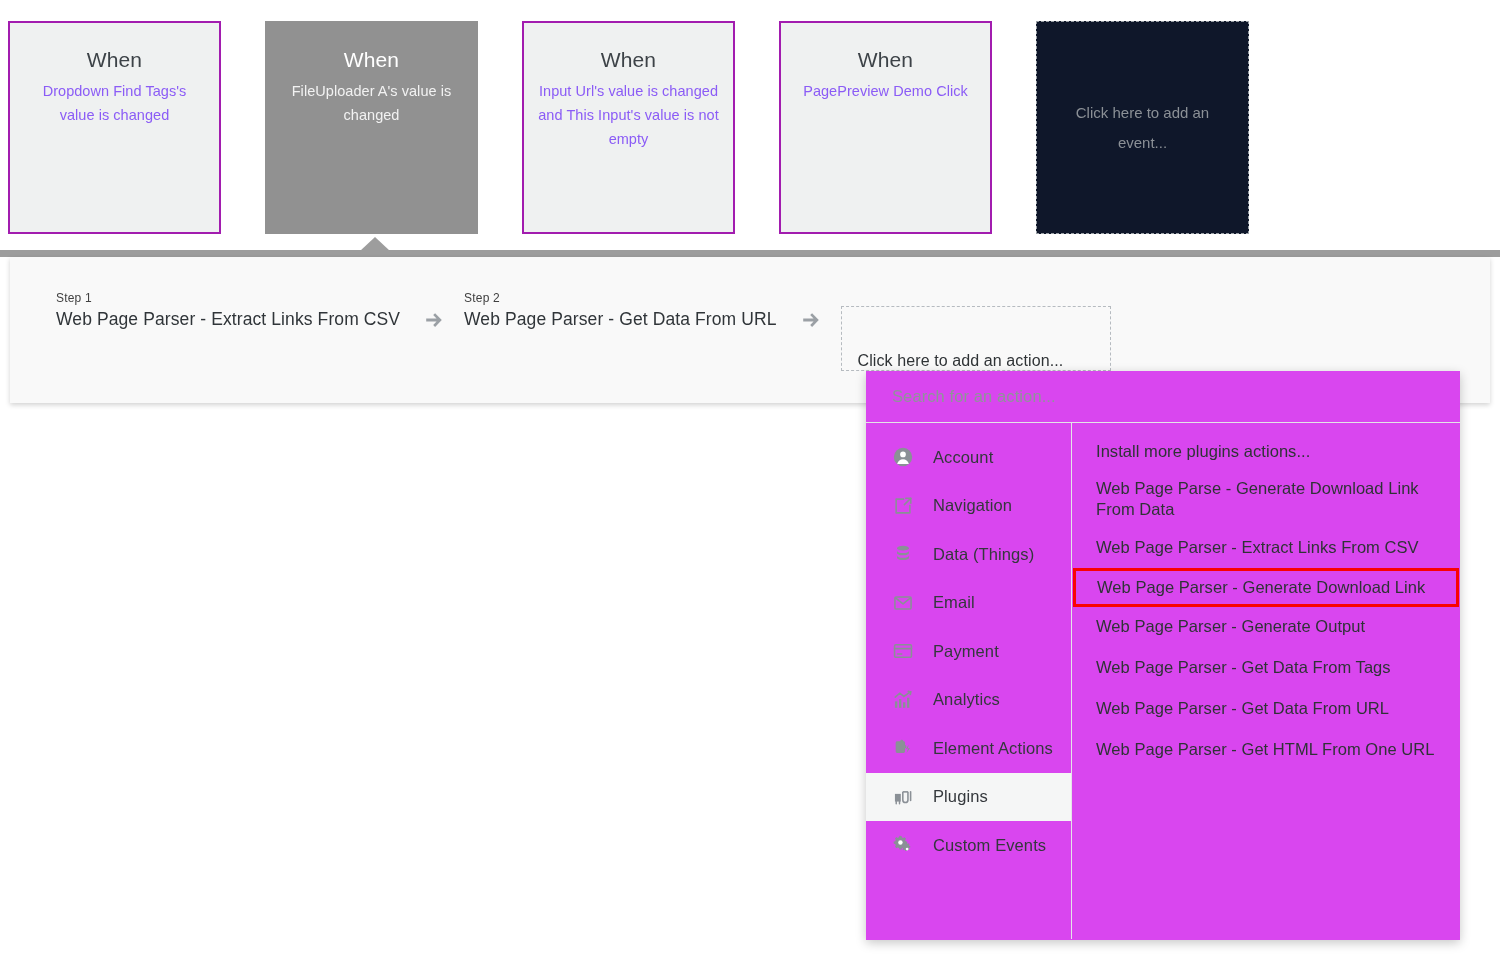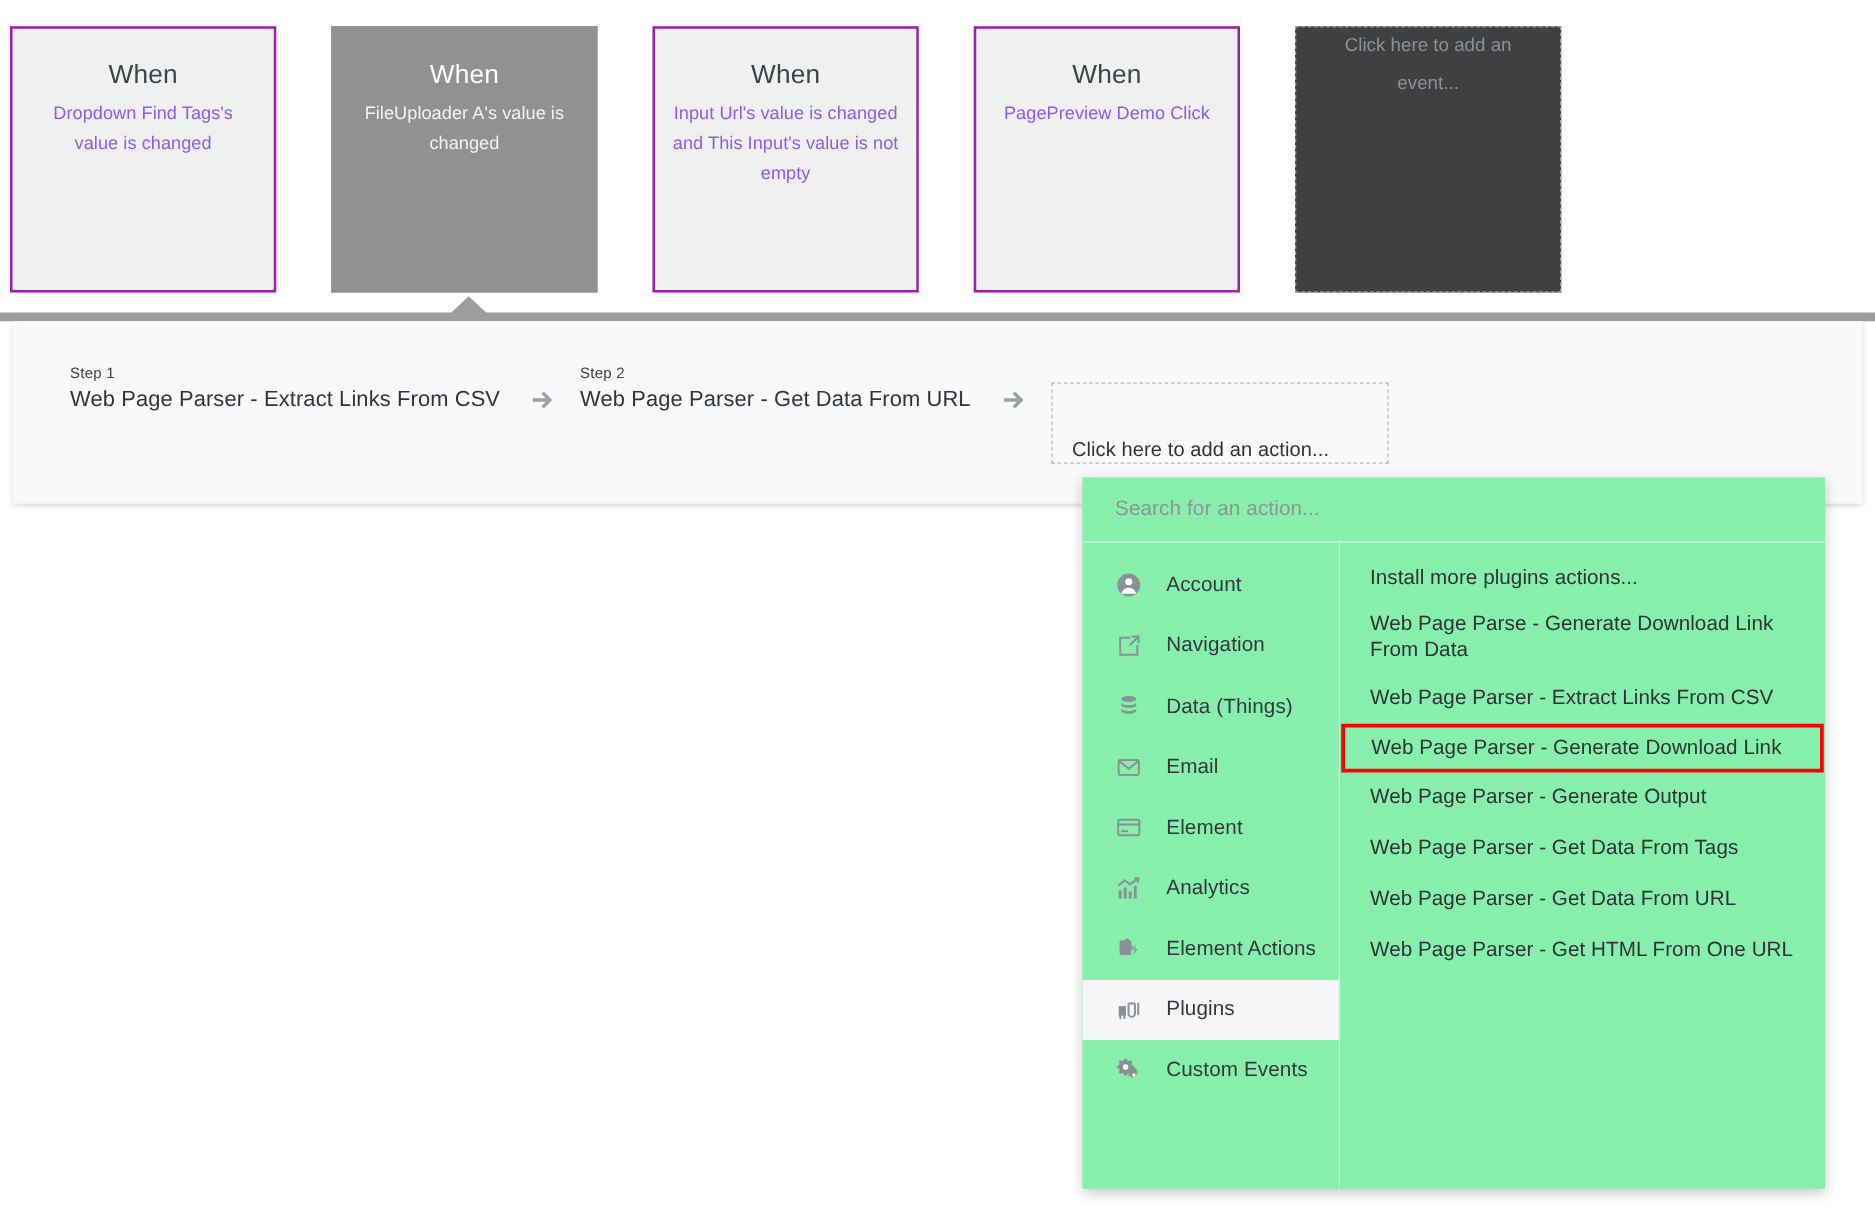--- a/index.html
+++ b/index.html
@@ -52,22 +52,23 @@
     letter-spacing: .05px;
   }
   .event-card.selected {
     background: #919191;
     border-color: #919191;
   }
   .event-card.selected .when-title { color: #ffffff; }
   .event-card.selected .when-desc  { color: #f2f2f2; }
 
   .event-card.placeholder {
-    background: #404040;
+    background: #0f172a;
     border: 1px dashed #9aa0a6;
+    justify-content: center;
     padding-top: 0;
   }
   .event-card.placeholder .add-event-text {
     font-size: 15px;
     color: #8b9096;
     text-align: center;
     line-height: 30px;
   }
 
   
@@ -145,24 +146,24 @@
   .add-action-box .add-action-text {
     font-size: 16px;
     color: #2f3336;
     letter-spacing: .1px;
   }
 
   
   #action-picker {
     position: absolute;
     left: 866px;
-    top: 382px;
+    top: 371px;
     width: 594px;
     height: 569px;
-    background: #86efac;
+    background: #d946ef;
     box-shadow: 0 3px 10px rgba(0,0,0,.22);
     z-index: 40;
   }
   #picker-search-wrap {
     height: 52px;
     border-bottom: 1px solid #e3e5e7;
     display: flex;
     align-items: center;
     padding: 0 24px;
     box-sizing: border-box;
@@ -343,21 +344,21 @@
           <span class="cat-label">Email</span>
         </div>
         <div class="cat-item">
           <span class="cat-icon">
             <svg width="22" height="22" viewBox="0 0 24 24" fill="none" stroke="currentColor" stroke-width="1.7" stroke-linecap="round" stroke-linejoin="round">
               <rect x="2.8" y="5.2" width="18.4" height="13.6" rx="1.4"></rect>
               <path d="M2.8 9.4h18.4"></path>
               <path d="M6.2 15.2h4.4"></path>
             </svg>
           </span>
-          <span class="cat-label">Element</span>
+          <span class="cat-label">Payment</span>
         </div>
         <div class="cat-item">
           <span class="cat-icon">
             <svg width="22" height="22" viewBox="0 0 24 24" fill="none" stroke="#8a9096" stroke-width="1.8" stroke-linecap="round">
               <path d="M3.5 8.8l5-4.2 4.5 3.6 7-5.1"></path>
               <path d="M17.8 2.6l2.7.5-.5 2.8"></path>
               <rect x="3.2" y="13.5" width="2.6" height="7" fill="#8a9096" stroke="none"></rect>
               <rect x="7.6" y="11" width="2.6" height="9.5" fill="#8a9096" stroke="none"></rect>
               <rect x="12" y="14.5" width="2.6" height="6" fill="#8a9096" stroke="none"></rect>
               <rect x="16.4" y="9.5" width="2.6" height="11" fill="#8a9096" stroke="none"></rect>

